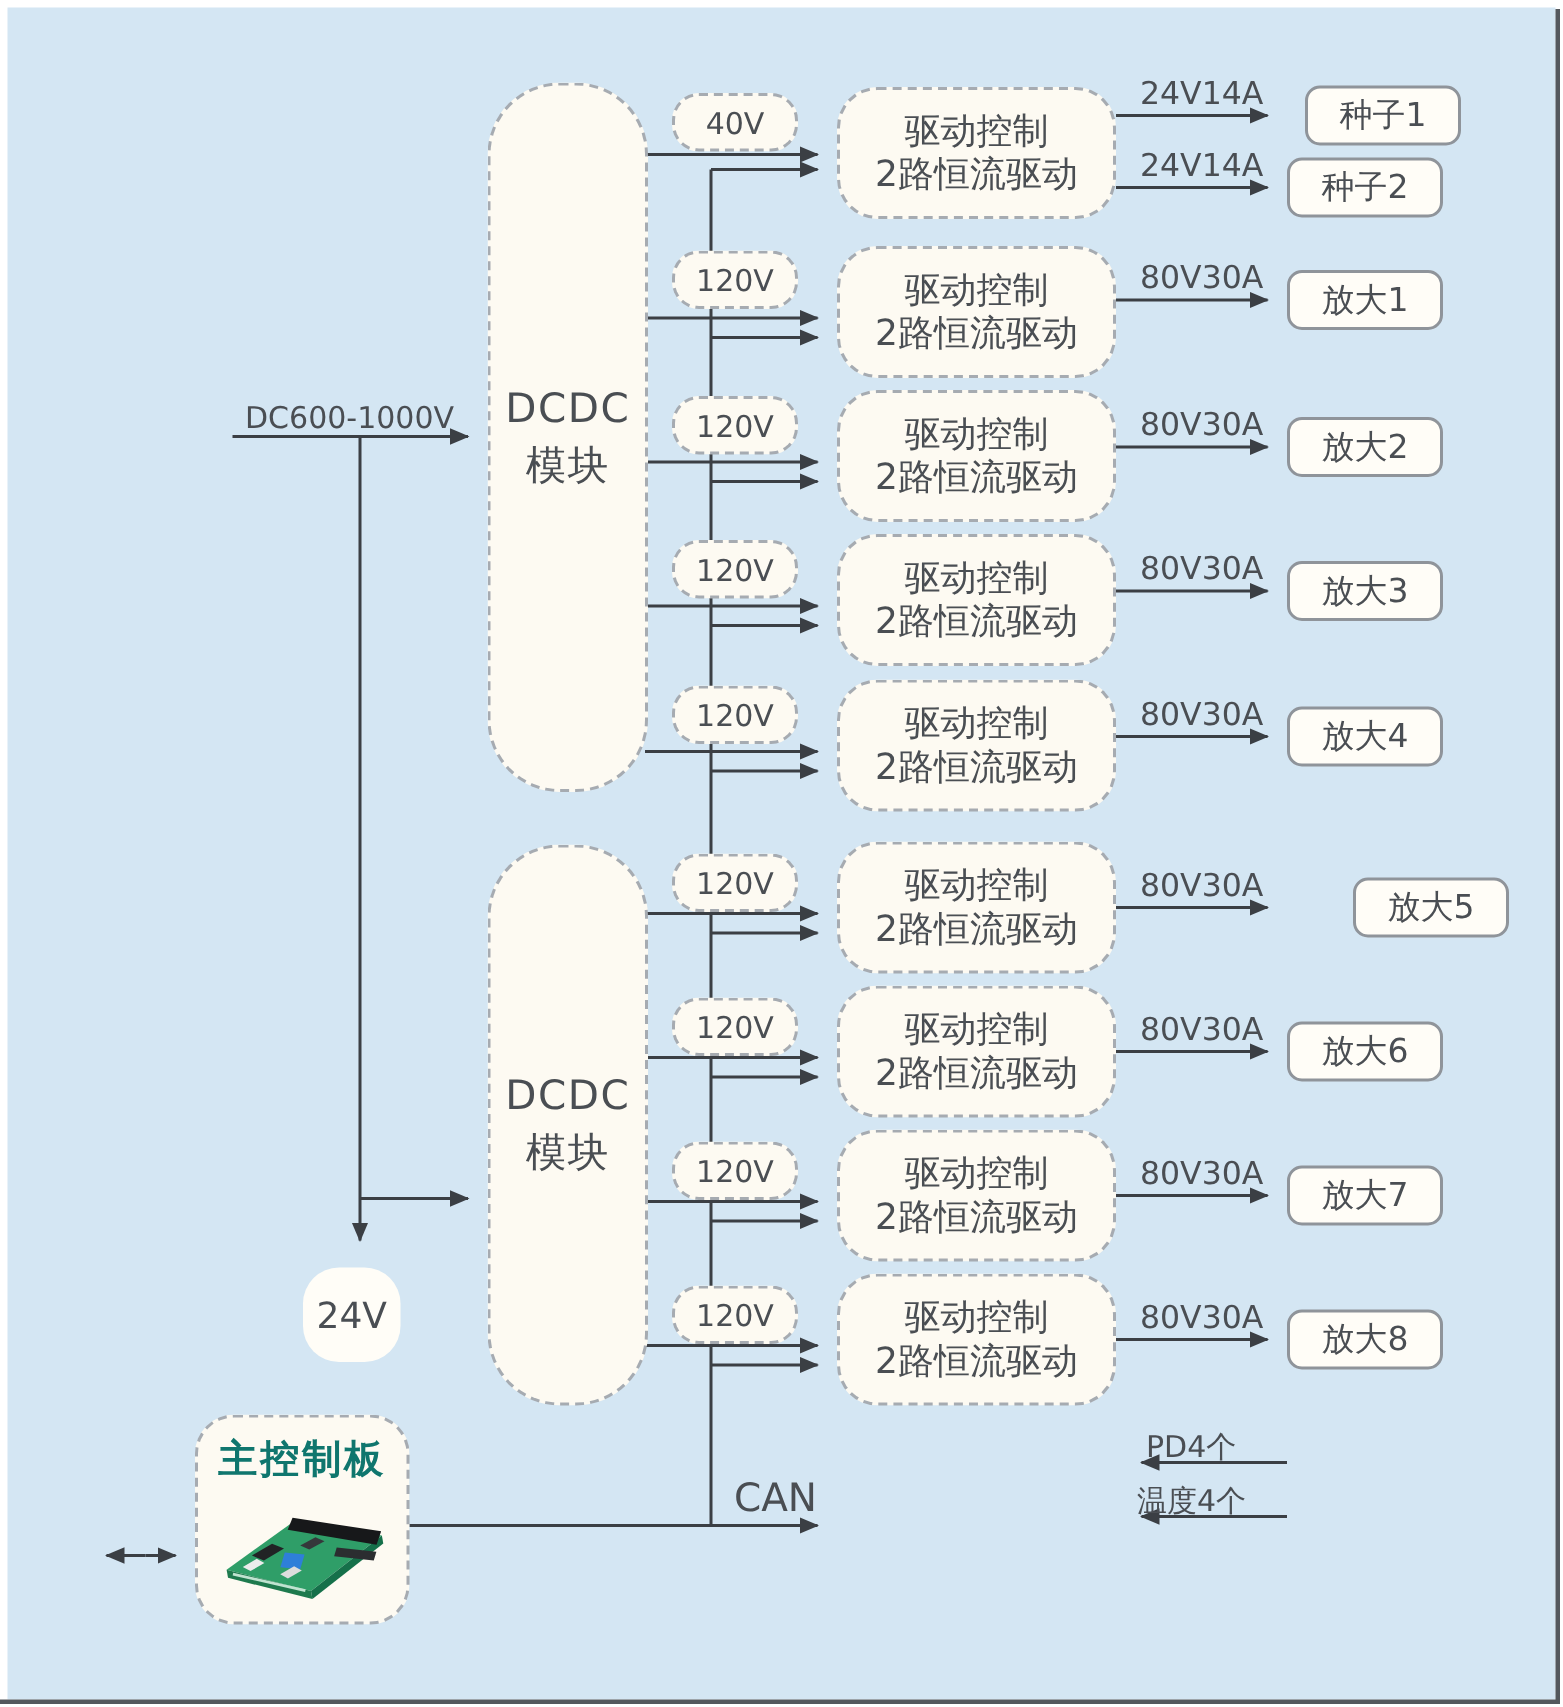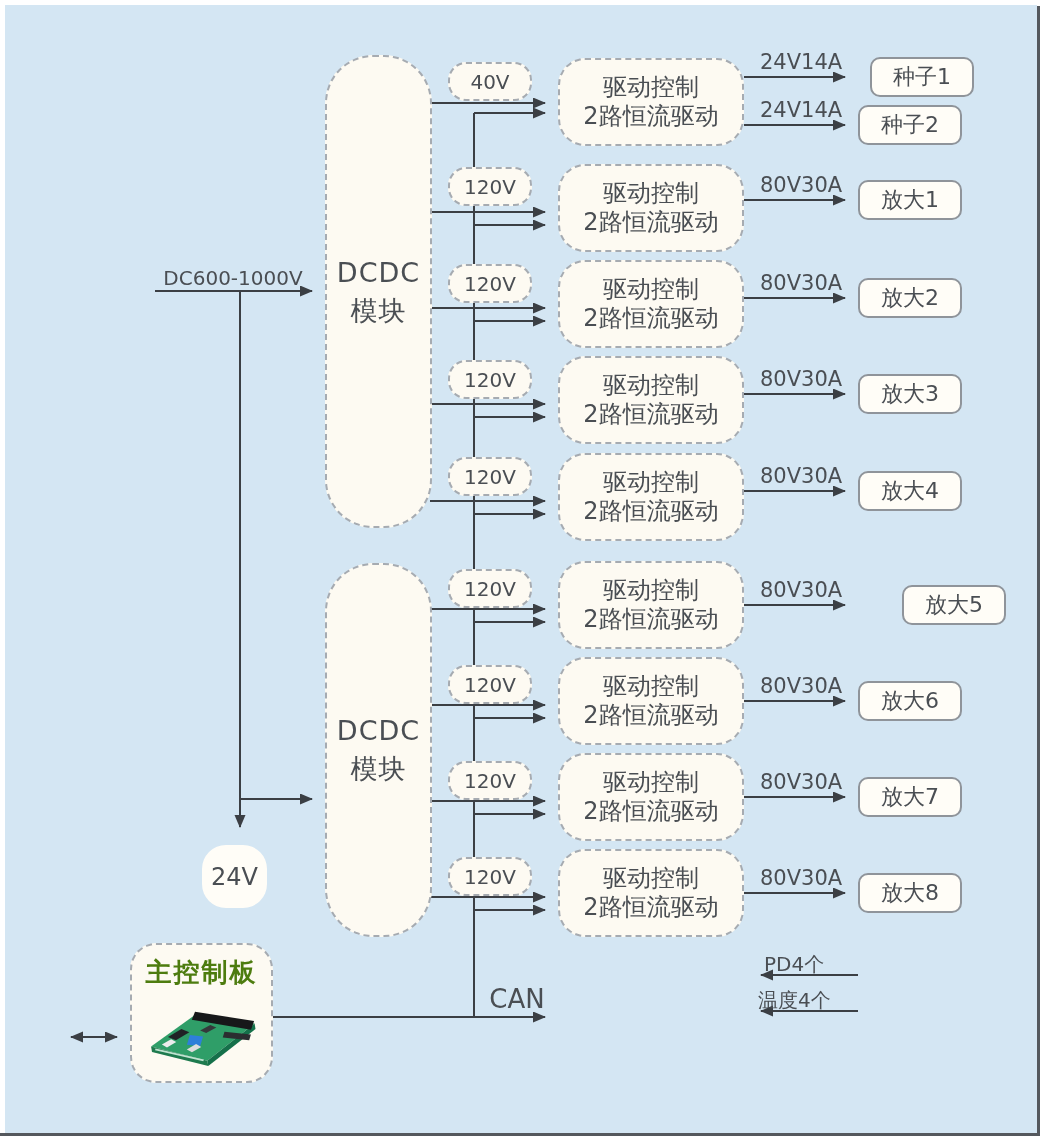--- a/index.html
+++ b/index.html
@@ -12,21 +12,21 @@
   .box{position:absolute;box-sizing:border-box;display:flex;align-items:center;justify-content:center;
        text-align:center;background:var(--fill);color:var(--text);z-index:2;}
   .dashed{border:2px dashed var(--dash);}
   .dcdc{border-radius:48px;flex-direction:column;font-size:27px;line-height:38px;letter-spacing:1px;}
   .capsule{border-radius:18px;font-size:20px;z-index:3;}
   .drive{border-radius:27px;flex-direction:column;font-size:24px;line-height:29px;}
   .target{border:2px solid var(--solid);background:var(--fillw);border-radius:10px;font-size:22px;}
   .aux{background:var(--fillw);border-radius:24px;font-size:24px;}
   .signal{border-radius:16px;flex-direction:column;font-size:21px;line-height:30px;}
   .mainboard{border-radius:26px;flex-direction:column;justify-content:flex-start;padding-top:10px;}
-  .mb-title{font-size:26px;font-weight:bold;color:#4d7c0f;letter-spacing:2px;}
+  .mb-title{font-size:26px;font-weight:bold;color:#0f766e;letter-spacing:2px;}
   .lab{position:absolute;color:var(--text);z-index:3;white-space:nowrap;}
   .dc-lab{left:160px;top:266px;width:146px;text-align:center;font-size:20px;}
   .can-lab{left:484px;top:984px;width:66px;text-align:center;font-size:26px;}
   .in-lab{font-size:20px;}
   .out-lab{font-size:21px;}
 </style>
 </head>
 <body>
 
 <div class="page" style="--bg: #d4e6f3; --fill: #fdfaf2; --fillw: #fffdf7; --dash: #a6abb1; --solid: #8f949a; --line: #3b3f44; --text: #4a4e53; --frame: #54585d;">

